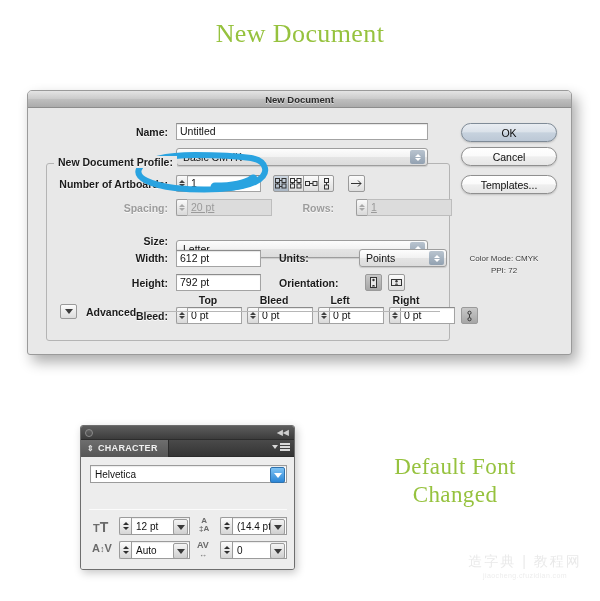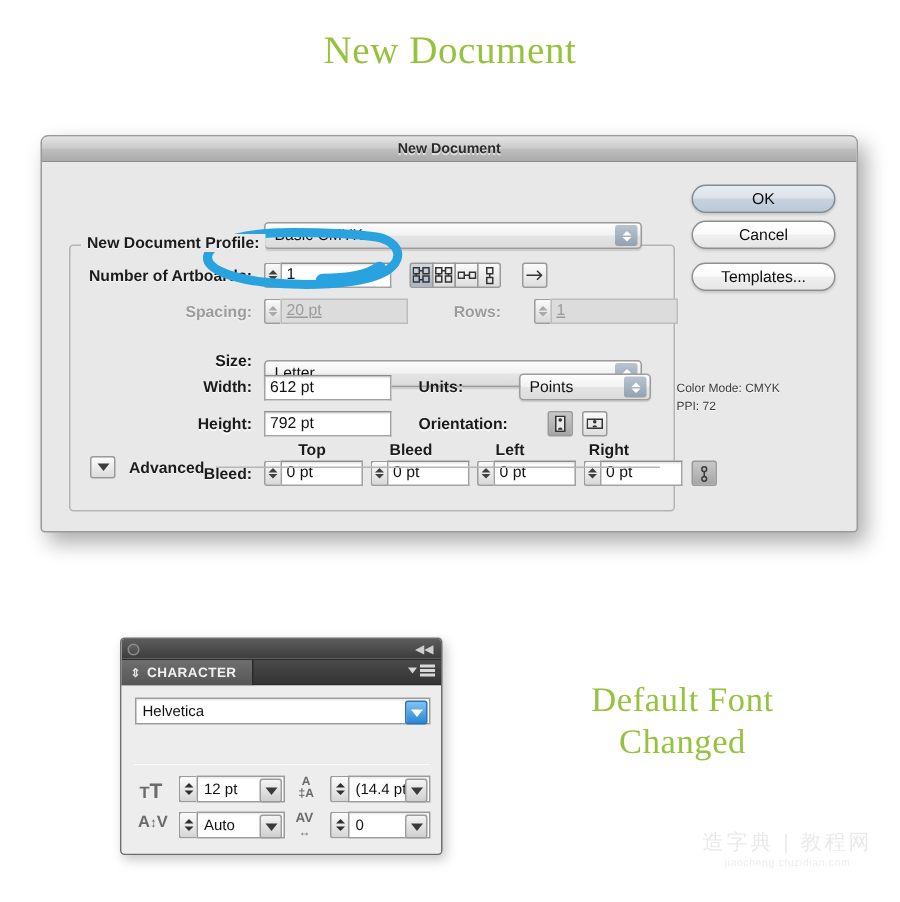--- a/index.html
+++ b/index.html
@@ -144,21 +144,21 @@
     display:flex; align-items:center; justify-content:center;
     box-shadow:0 1px 2px rgba(0,0,0,.18);
   }
   .pbtn.def {
     background:linear-gradient(to bottom,#e9edf2 0%,#dbe2ea 46%,#c7d2de 52%,#bcc8d6 100%);
     border-color:#7f8b97;
   }
 
   #infotext {
     position:absolute; right:14px; top:145px; width:106px;
-    font-size:8px; color:#3a3a3a; text-align:left; line-height:1.45;
+    font-size:8px; color:#3a3a3a; text-align:center; line-height:1.45;
     text-shadow:0 1px 0 rgba(255,255,255,.8);
   }
 
   
   #advanced-row { position:absolute; left:32px; top:196px; width:380px; display:flex; align-items:center; }
   #adv-tri {
     width:17px; height:15px; border:1px solid #9a9a9a; border-radius:2px;
     background:linear-gradient(to bottom,#fbfbfb,#dcdcdc);
     display:flex; align-items:center; justify-content:center;
   }
@@ -255,20 +255,24 @@
 
   <div id="dialog-titlebar">
     <span>New Document</span>
   </div>
 
   <div id="dialog-body">
 
     <div id="grpbox"></div>
     <div id="grp-legend">New Document Profile:</div>
 
+    <div class="row" style="left:18px; top:15px; width:404px;">
+      <div class="lbl" style="width:122px;">Name:</div>
+      <div class="txt" style="width:252px; margin-left:8px;">Untitled</div>
+    </div>
 
     <div class="row" style="left:148px; top:40px;">
       <div class="pop" style="width:252px;">
         <span>Basic CMYK</span>
         <span class="arrows">
             <i class="up"></i>
             <i class="down"></i>
           </span>
       </div>
     </div>
@@ -352,21 +356,21 @@
             <i class="up"></i>
             <i class="down"></i>
           </span>
       </div>
     </div>
 
     <div class="row" style="left:18px; top:141px;">
       <div class="lbl" style="width:122px;">Width:</div>
       <div class="txt" style="width:85px; margin-left:8px;">612 pt</div>
       <div class="lbl" style="width:44px; margin-left:18px; text-align:left;">Units:</div>
-      <div class="pop" style="width:88px; margin-left:23px;">
+      <div class="pop" style="width:88px; margin-left:36px;">
         <span>Points</span>
         <span class="arrows">
             <i class="up"></i>
             <i class="down"></i>
           </span>
       </div>
     </div>
 
     <div class="row" style="left:18px; top:166px;">
       <div class="lbl" style="width:122px;">Height:</div>

